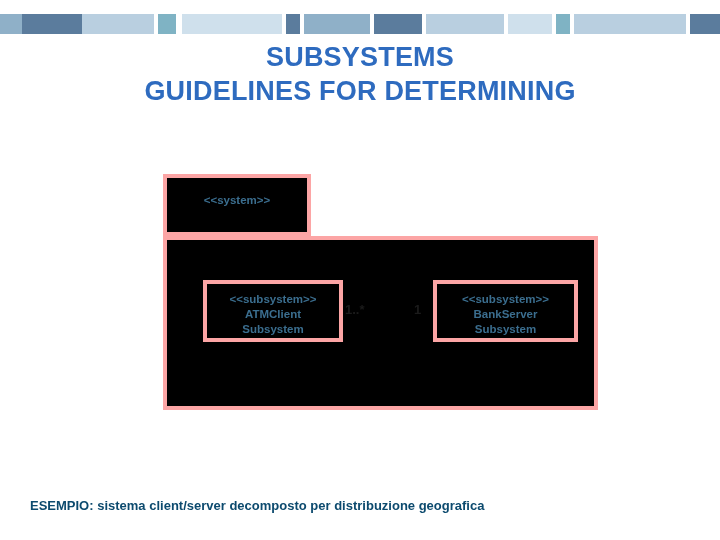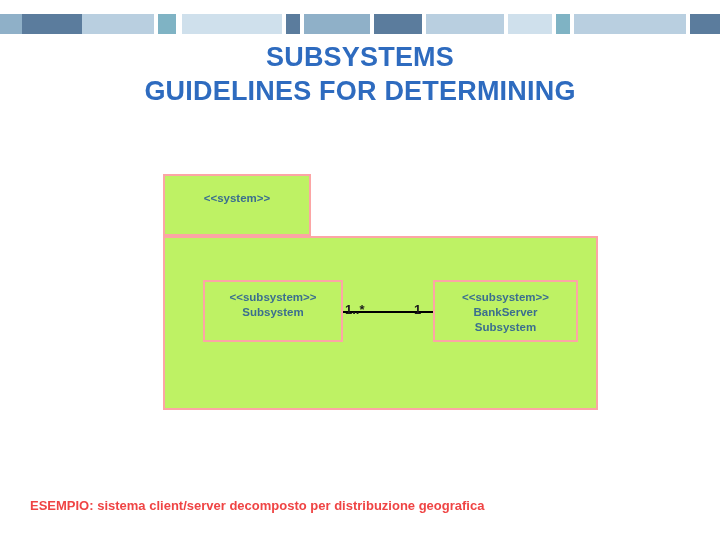--- a/index.html
+++ b/index.html
@@ -47,22 +47,22 @@
   .diagram {
     position: absolute;
     left: 0;
     top: 150px;
     width: 720px;
     height: 300px;
   }
 
   .box {
     position: absolute;
-    border: 2px solid #fca5a5;
-    background: #bef264;
+    border: 4px solid #fca5a5;
+    background: #000000;
     box-sizing: border-box;
   }
 
   .box-label {
     position: absolute;
     left: 0;
     width: 100%;
     text-align: center;
     color: #3b6e8f;
     font-size: 11.5px;
@@ -130,21 +130,21 @@
   }
   #mult-left  { left: 345px; top: 152px; }
   #mult-right { left: 414px; top: 152px; }
 
   
   .caption {
     position: absolute;
     left: 30px;
     top: 497px;
     width: 660px;
-    color: #ef4444;
+    color: #0c4a6e;
     font-size: 13px;
     font-weight: bold;
     line-height: 17px;
     text-align: left;
   }
 </style>
 </head>
 <body>
 
 <div class="topbar">
@@ -174,20 +174,21 @@
     <div class="box-label" id="system-header-label">
       <div>&lt;&lt;system&gt;&gt;</div>
     </div>
   </div>
 
   <div class="box" id="system-body-box"></div>
 
   <div class="box" id="atm-box">
     <div class="box-label" id="atm-label">
       <div>&lt;&lt;subsystem&gt;&gt;</div>
+      <div>ATMClient</div>
       <div>Subsystem</div>
     </div>
   </div>
 
   <div class="assoc-line"></div>
   <div class="mult" id="mult-left">1..*</div>
   <div class="mult" id="mult-right">1</div>
 
   <div class="box" id="bank-box">
     <div class="box-label" id="bank-label">

